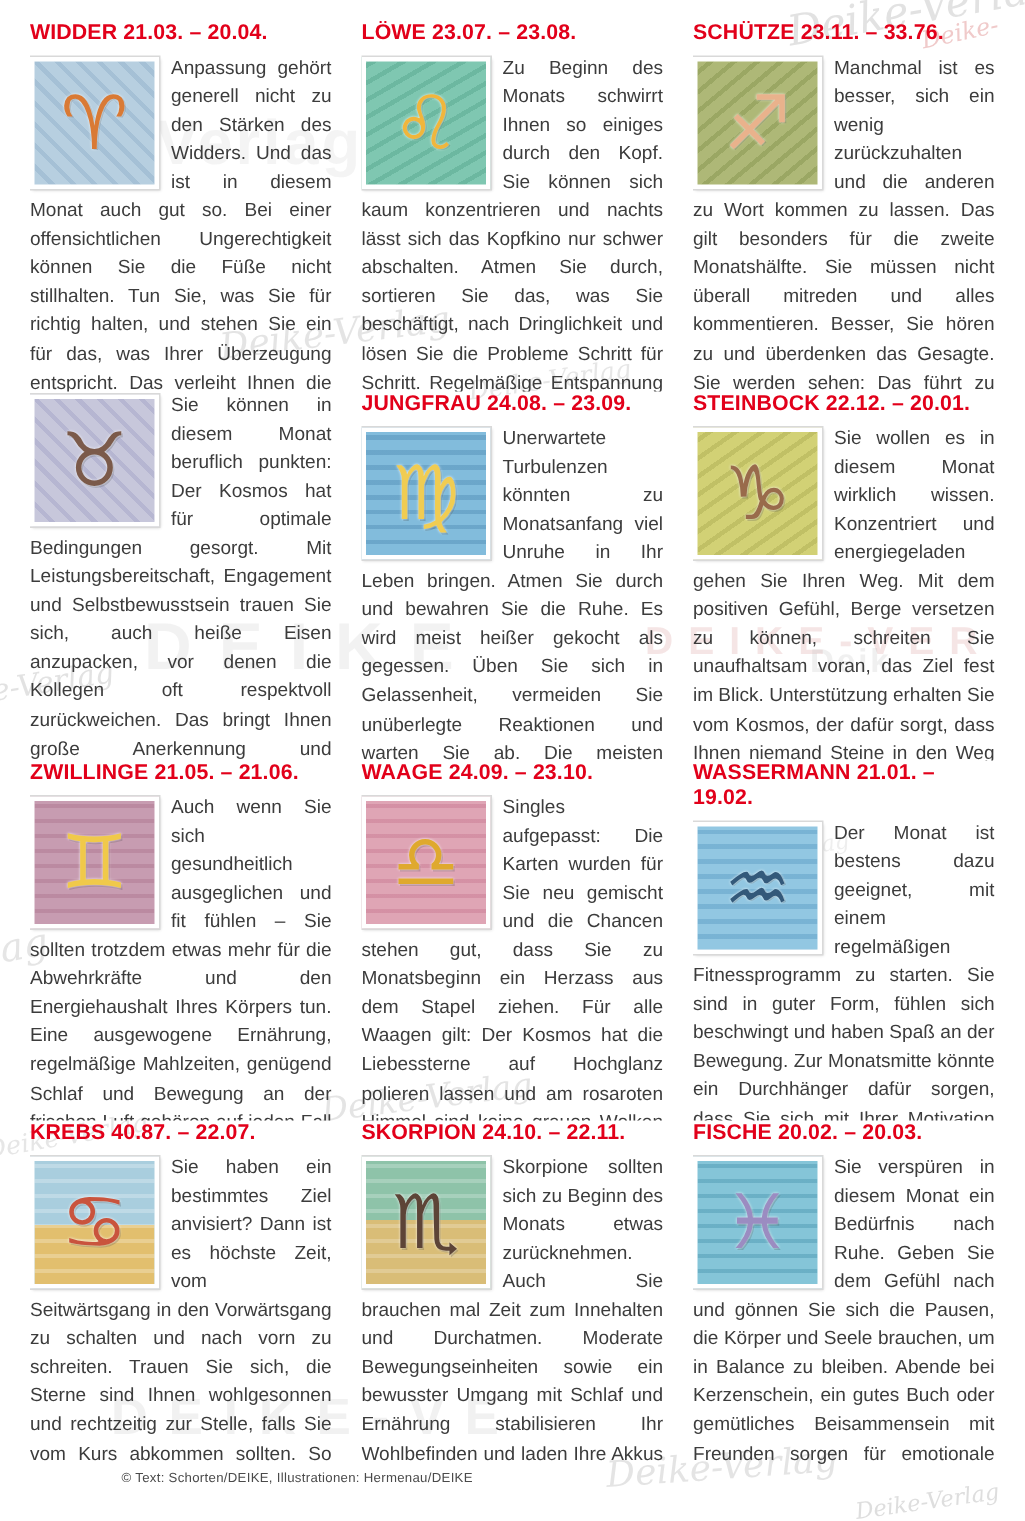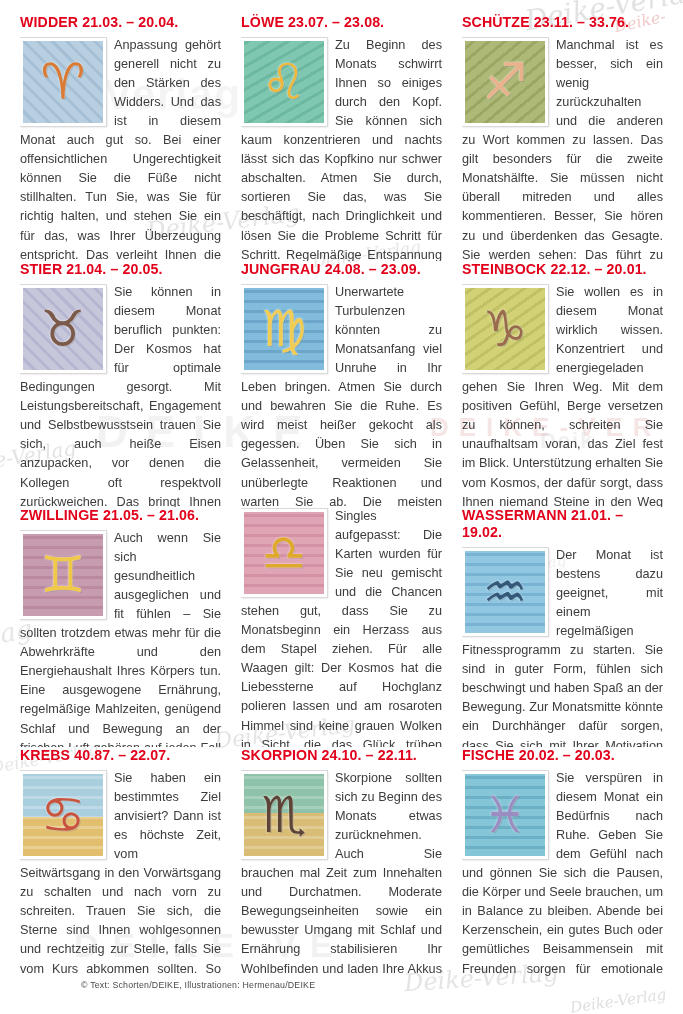--- a/index.html
+++ b/index.html
@@ -118,24 +118,20 @@
     </h2>
     <div class="sign-body">
       <figure class="art" style="background-color: rgb(183, 207, 224); background-image: repeating-linear-gradient(45deg, rgba(255, 255, 255, 0) 0px, rgba(255, 255, 255, 0) 7px, rgba(150, 180, 205, 0.55) 7px, rgba(150, 180, 205, 0.55) 10px);">
         <span class="glyph" style="color: rgb(217, 122, 53);">♈</span>
       </figure>
       <p class="sign-text">Anpassung gehört generell nicht zu den Stärken des Widders. Und das ist in diesem Monat auch gut so. Bei einer offensichtlichen Ungerechtigkeit können Sie die Füße nicht stillhalten. Tun Sie, was Sie für richtig halten, und stehen Sie ein für das, was Ihrer Überzeugung entspricht. Das verleiht Ihnen die nötige Glaubwürdigkeit.</p>
     </div>
   </section>
 
   <section class="sign">
-    <h2 class="sign-head">
-      <span class="sign-name">STIER </span>
-      <span class="sign-dates">21.04. – 20.05.</span>
-    </h2>
     <div class="sign-body">
       <figure class="art" style="background-color: rgb(199, 199, 219); background-image: repeating-linear-gradient(45deg, rgba(255, 255, 255, 0) 0px, rgba(255, 255, 255, 0) 7px, rgba(165, 165, 200, 0.5) 7px, rgba(165, 165, 200, 0.5) 10px);">
         <span class="glyph" style="color: rgb(123, 90, 74);">♉</span>
       </figure>
       <p class="sign-text">Sie können in diesem Monat beruflich punkten: Der Kosmos hat für optimale Bedingungen gesorgt. Mit Leistungsbereitschaft, Engagement und Selbstbewusstsein trauen Sie sich, auch heiße Eisen anzupacken, vor denen die Kollegen oft respektvoll zurückweichen. Das bringt Ihnen große Anerkennung und Wertschätzung.</p>
     </div>
   </section>
 
   <section class="sign">
     <h2 class="sign-head">
@@ -183,20 +179,24 @@
     </h2>
     <div class="sign-body">
       <figure class="art" style="background-color: rgb(130, 188, 220); background-image: repeating-linear-gradient(0deg, rgba(255, 255, 255, 0) 0px, rgba(255, 255, 255, 0) 7px, rgba(80, 140, 180, 0.45) 7px, rgba(80, 140, 180, 0.45) 10px);">
         <span class="glyph" style="color: rgb(240, 204, 82);">♍</span>
       </figure>
       <p class="sign-text">Unerwartete Turbulenzen könnten zu Monatsanfang viel Unruhe in Ihr Leben bringen. Atmen Sie durch und bewahren Sie die Ruhe. Es wird meist heißer gekocht als gegessen. Üben Sie sich in Gelassenheit, vermeiden Sie unüberlegte Reaktionen und warten Sie ab. Die meisten Probleme lösen sich zum Monatsende ganz von allein.</p>
     </div>
   </section>
 
   <section class="sign">
+    <h2 class="sign-head">
+      <span class="sign-name">WAAGE </span>
+      <span class="sign-dates">24.09. – 23.10.</span>
+    </h2>
     <div class="sign-body">
       <figure class="art" style="background-color: rgb(223, 165, 181); background-image: repeating-linear-gradient(0deg, rgba(255, 255, 255, 0) 0px, rgba(255, 255, 255, 0) 7px, rgba(200, 120, 145, 0.45) 7px, rgba(200, 120, 145, 0.45) 10px);">
         <span class="glyph" style="color: rgb(223, 169, 46);">♎</span>
       </figure>
       <p class="sign-text">Singles aufgepasst: Die Karten wurden für Sie neu gemischt und die Chancen stehen gut, dass Sie zu Monatsbeginn ein Herzass aus dem Stapel ziehen. Für alle Waagen gilt: Der Kosmos hat die Liebessterne auf Hochglanz polieren lassen und am rosaroten Himmel sind keine grauen Wolken in Sicht, die das Glück trüben könnten.</p>
     </div>
   </section>
 
   <section class="sign">
     <h2 class="sign-head">

